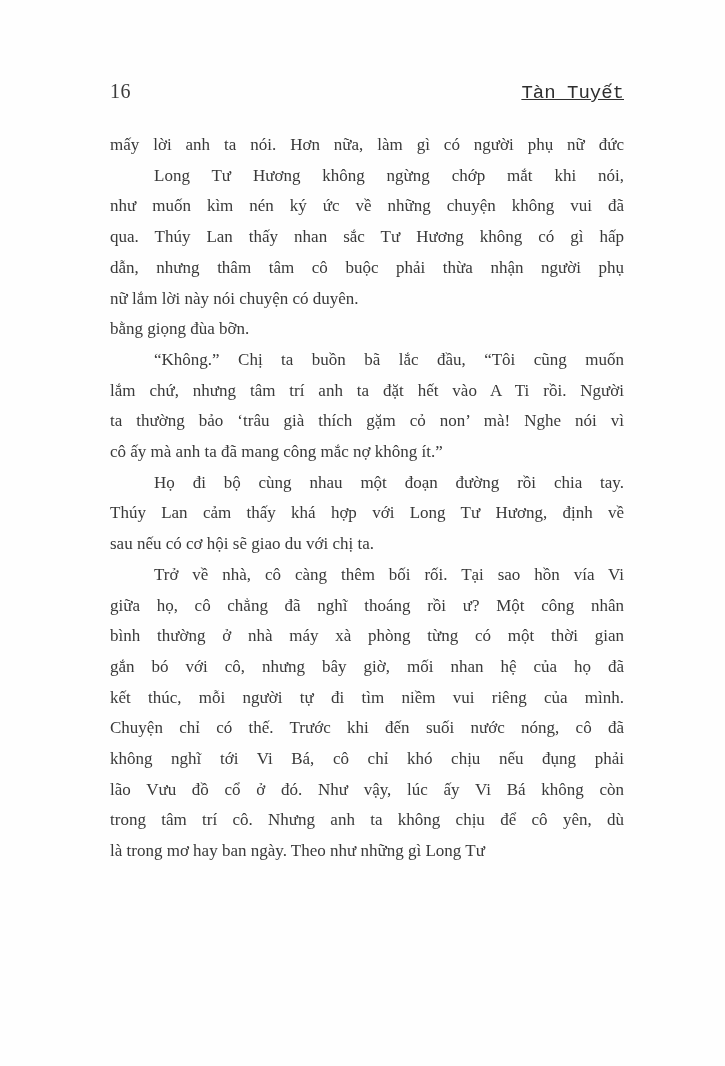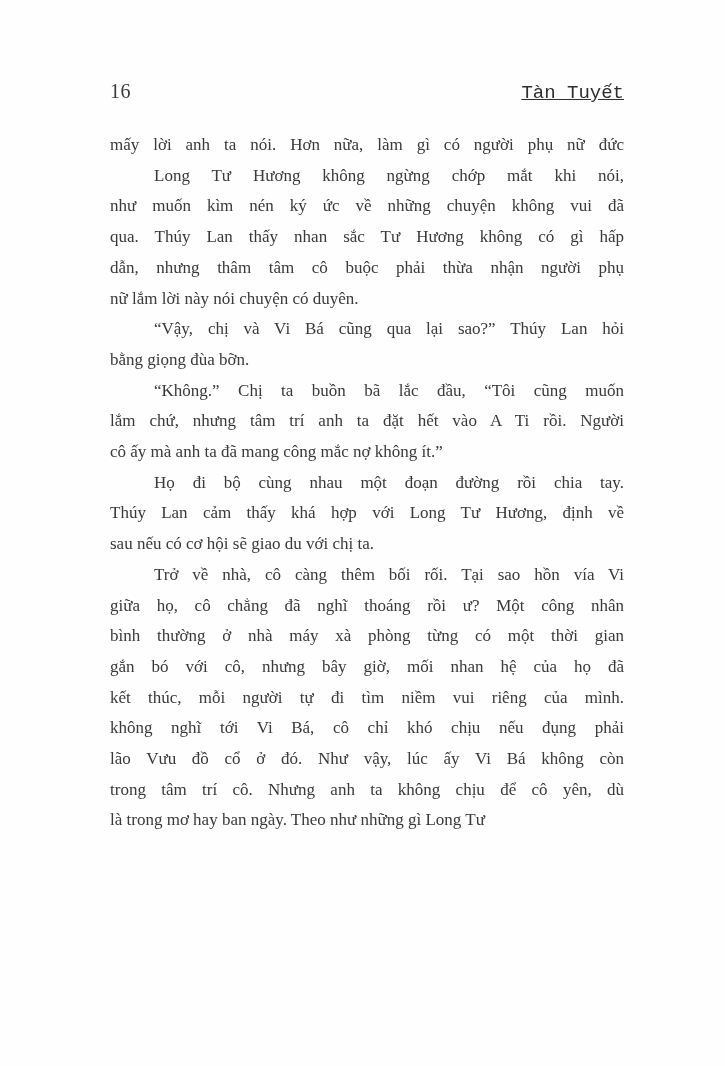--- a/index.html
+++ b/index.html
@@ -74,38 +74,39 @@
         <div class="line first">mấy lời anh ta nói. Hơn nữa, làm gì có người phụ nữ đức</div>
       </div>
       <div class="paragraph indent">
         <div class="line first">Long Tư Hương không ngừng chớp mắt khi nói,</div>
         <div class="line">như muốn kìm nén ký ức về những chuyện không vui đã</div>
         <div class="line">qua. Thúy Lan thấy nhan sắc Tư Hương không có gì hấp</div>
         <div class="line">dẫn, nhưng thâm tâm cô buộc phải thừa nhận người phụ</div>
         <div class="line last">nữ lắm lời này nói chuyện có duyên.</div>
       </div>
       <div class="paragraph indent">
-        <div class="line first">“Vậy, chị và Vi Bá cũng qua lại sao?” Thúy Lan hỏi</div>
         <div class="line last">bằng giọng đùa bỡn.</div>
       </div>
       <div class="paragraph indent">
         <div class="line first">“Không.” Chị ta buồn bã lắc đầu, “Tôi cũng muốn</div>
         <div class="line">lắm chứ, nhưng tâm trí anh ta đặt hết vào A Ti rồi. Người</div>
+        <div class="line">ta thường bảo ‘trâu già thích gặm cỏ non’ mà! Nghe nói vì</div>
         <div class="line last">cô ấy mà anh ta đã mang công mắc nợ không ít.”</div>
       </div>
       <div class="paragraph indent">
         <div class="line first">Họ đi bộ cùng nhau một đoạn đường rồi chia tay.</div>
         <div class="line">Thúy Lan cảm thấy khá hợp với Long Tư Hương, định về</div>
         <div class="line last">sau nếu có cơ hội sẽ giao du với chị ta.</div>
       </div>
       <div class="paragraph indent">
         <div class="line first">Trở về nhà, cô càng thêm bối rối. Tại sao hồn vía Vi</div>
         <div class="line">giữa họ, cô chẳng đã nghĩ thoáng rồi ư? Một công nhân</div>
         <div class="line">bình thường ở nhà máy xà phòng từng có một thời gian</div>
         <div class="line">gắn bó với cô, nhưng bây giờ, mối nhan hệ của họ đã</div>
         <div class="line">kết thúc, mỗi người tự đi tìm niềm vui riêng của mình.</div>
+        <div class="line">Chuyện chỉ có thế. Trước khi đến suối nước nóng, cô đã</div>
         <div class="line">không nghĩ tới Vi Bá, cô chỉ khó chịu nếu đụng phải</div>
         <div class="line">lão Vưu đồ cổ ở đó. Như vậy, lúc ấy Vi Bá không còn</div>
         <div class="line">trong tâm trí cô. Nhưng anh ta không chịu để cô yên, dù</div>
         <div class="line last">là trong mơ hay ban ngày. Theo như những gì Long Tư</div>
       </div>
     </div>
 </div>
 
 </body></html>

